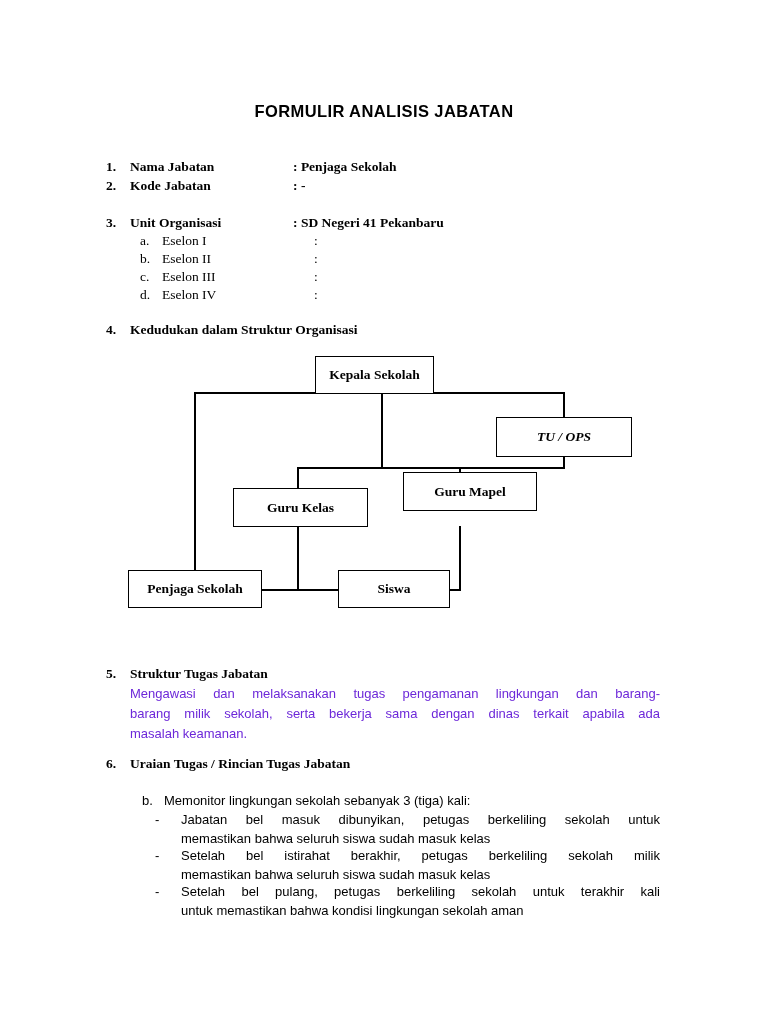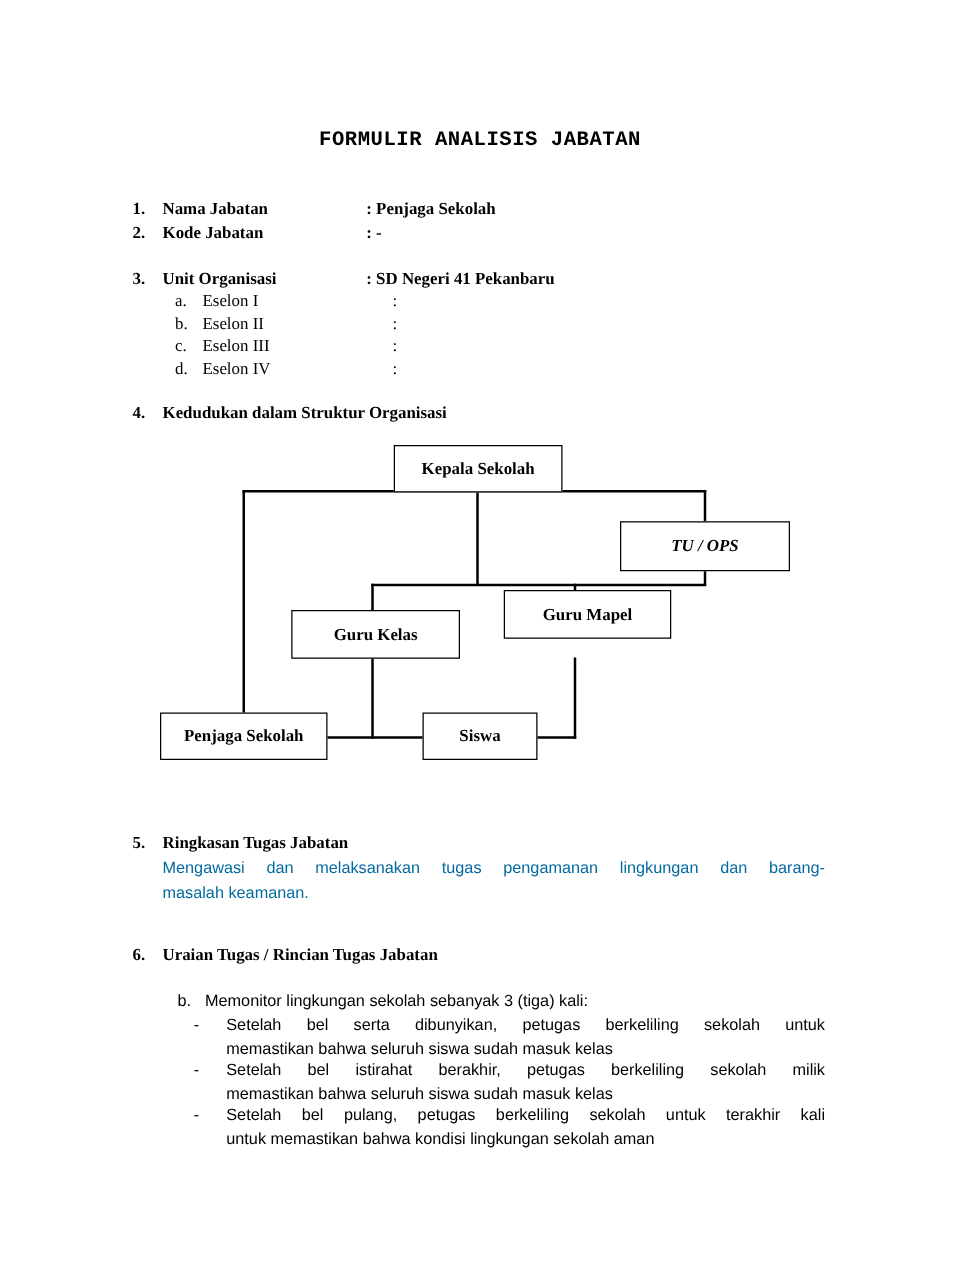--- a/index.html
+++ b/index.html
@@ -26,21 +26,21 @@
   
   .doc-title {
     position: absolute;
     left: 0;
     top: 102px;
     width: 768px;
     text-align: center;
     font-weight: bold;
     font-size: 16.5px;
     letter-spacing: 0.4px;
-    font-family: Liberation Mono, monospace;
+    font-family: Liberation Sans, sans-serif;
   }
 
   
   .field-row {
     position: absolute;
     left: 106px;
     width: 600px;
     font-size: 13.5px;
     line-height: 18px;
     white-space: nowrap;
@@ -124,21 +124,21 @@
     background: #000000;
     z-index: 2;
   }
 
   
   .body-block {
     position: absolute;
     font-family: "Liberation Sans", "DejaVu Sans", sans-serif;
     font-size: 13px;
     line-height: 20px;
-    color: #0369a1;
+    color: #6d28d9;
   }
 
   .list-line {
     position: absolute;
     font-family: "Liberation Sans", "DejaVu Sans", sans-serif;
     font-size: 13px;
     line-height: 20px;
     white-space: nowrap;
   }
   .list-line .marker {
@@ -219,67 +219,68 @@
     <div class="line" style="left:297px; top:467px; width:2px; height:22px;"></div>
 
     <div class="line" style="left:459px; top:467px; width:2px; height:22px;"></div>
 
     <div class="line" style="left:297px; top:526px; width:2px; height:65px;"></div>
 
     <div class="line" style="left:459px; top:526px; width:2px; height:65px;"></div>
 
     <div class="line" style="left:261px; top:589px; width:200px; height:2px;"></div>
 
-    <div class="node" style="left:315px; top:356px; width:135px; height:38px;">
+    <div class="node" style="left:315px; top:356px; width:119px; height:38px;">
       <span>Kepala Sekolah</span>
     </div>
 
     <div class="node" style="left:496px; top:417px; width:136px; height:40px;font-style:italic;">
       <span>TU / OPS</span>
     </div>
 
     <div class="node" style="left:233px; top:488px; width:135px; height:39px;">
       <span>Guru Kelas</span>
     </div>
 
     <div class="node" style="left:403px; top:472px; width:134px; height:39px;">
       <span>Guru Mapel</span>
     </div>
 
     <div class="node" style="left:128px; top:570px; width:134px; height:38px;">
       <span>Penjaga Sekolah</span>
     </div>
 
-    <div class="node" style="left:338px; top:570px; width:92px; height:38px;">
+    <div class="node" style="left:338px; top:570px; width:112px; height:38px;">
       <span>Siswa</span>
     </div>
   </div>
 
   <div class="heading-row" style="top:665px;">
-    <span class="num">5.</span><span>Ringkasan Tugas Jabatan</span>
+    <span class="num">5.</span><span>Struktur Tugas Jabatan</span>
   </div>
 
   <div class="body-block" style="left:130px; top:684px; width:530px;">
     <span style="display:block; text-align:justify; text-align-last:justify;">Mengawasi dan melaksanakan tugas pengamanan lingkungan dan barang-</span>
+    <span style="display:block; text-align:justify; text-align-last:justify;">barang milik sekolah, serta bekerja sama dengan dinas terkait apabila ada</span>
     <span style="display:block;">masalah keamanan.</span>
   </div>
 
   <div class="heading-row" style="top:755px;">
     <span class="num">6.</span><span>Uraian Tugas / Rincian Tugas Jabatan</span>
   </div>
 
 
   <div class="list-line" style="left:142px; top:791px;">
     <span class="marker">b.</span><span>Memonitor lingkungan sekolah sebanyak 3 (tiga) kali:</span>
   </div>
 
   <div class="dash-item" style="left:155px; top:810px; width:505px;">
     <span class="dash">-</span>
     <span class="dtext">
-      <span class="l1">Setelah bel serta dibunyikan, petugas berkeliling sekolah untuk</span>
+      <span class="l1">Jabatan bel masuk dibunyikan, petugas berkeliling sekolah untuk</span>
       <span class="l2">memastikan bahwa seluruh siswa sudah masuk kelas</span>
     </span>
   </div>
 
   <div class="dash-item" style="left:155px; top:846px; width:505px;">
     <span class="dash">-</span>
     <span class="dtext">
       <span class="l1">Setelah bel istirahat berakhir, petugas berkeliling sekolah milik</span>
       <span class="l2">memastikan bahwa seluruh siswa sudah masuk kelas</span>
     </span>

